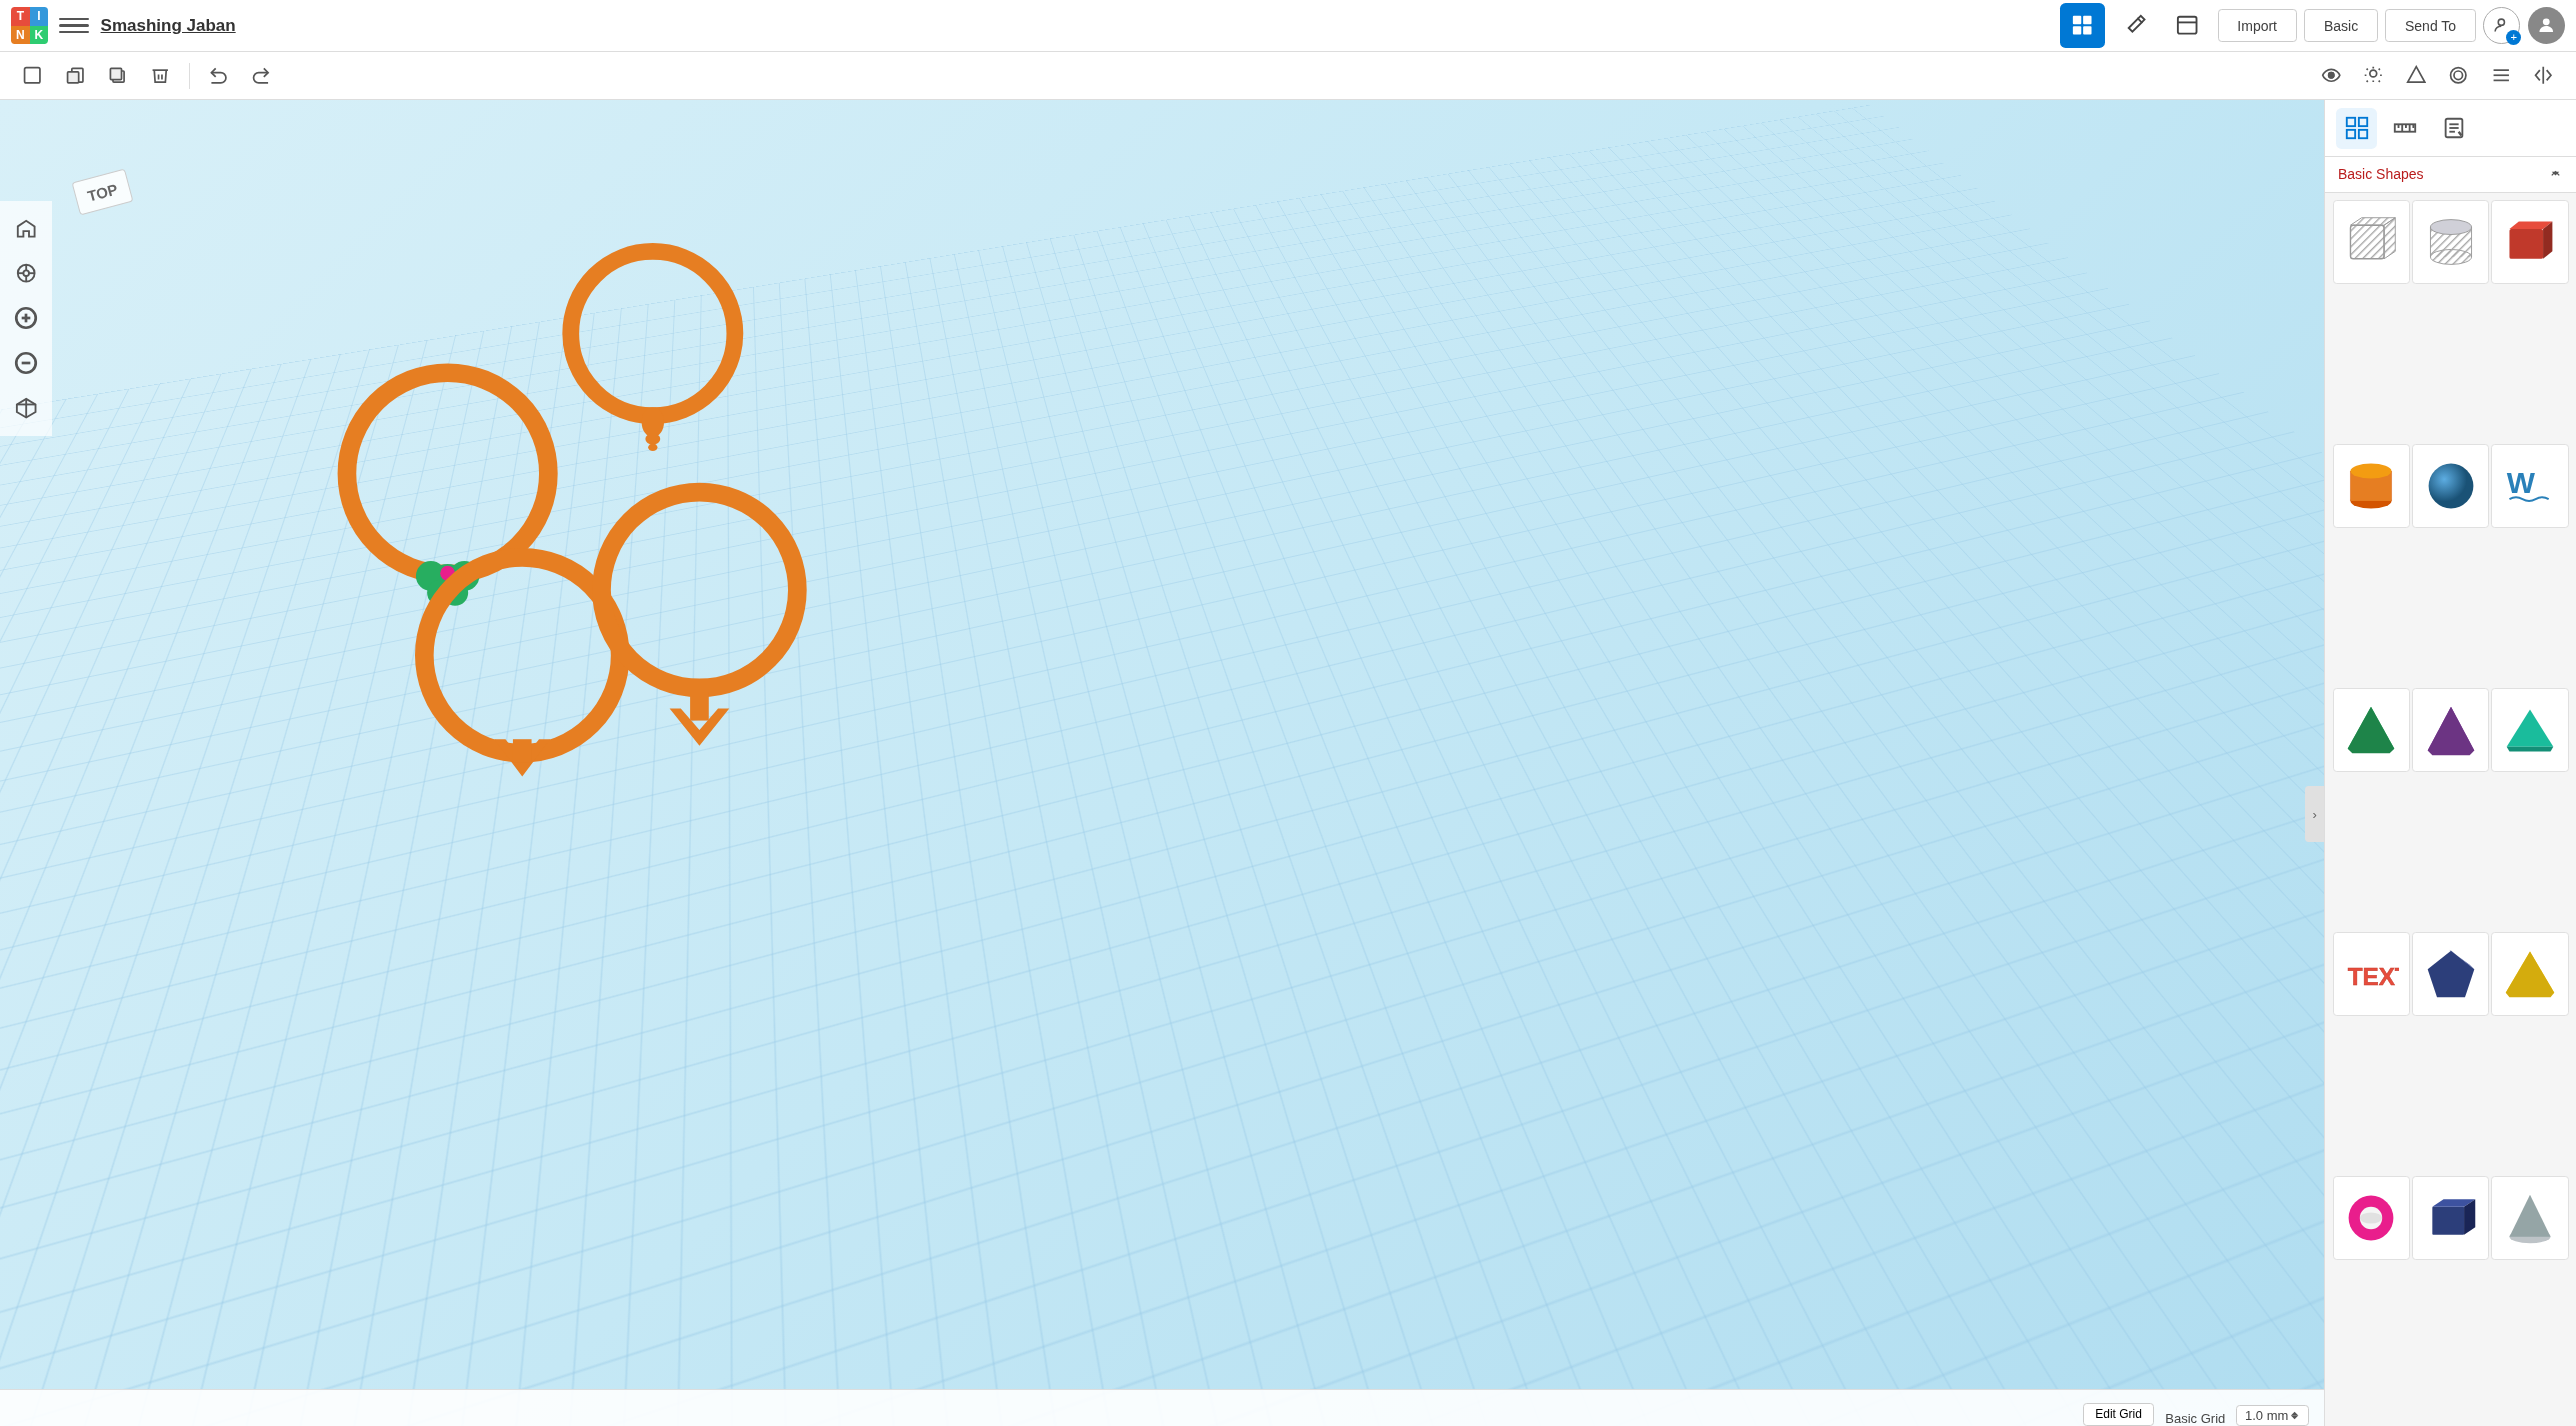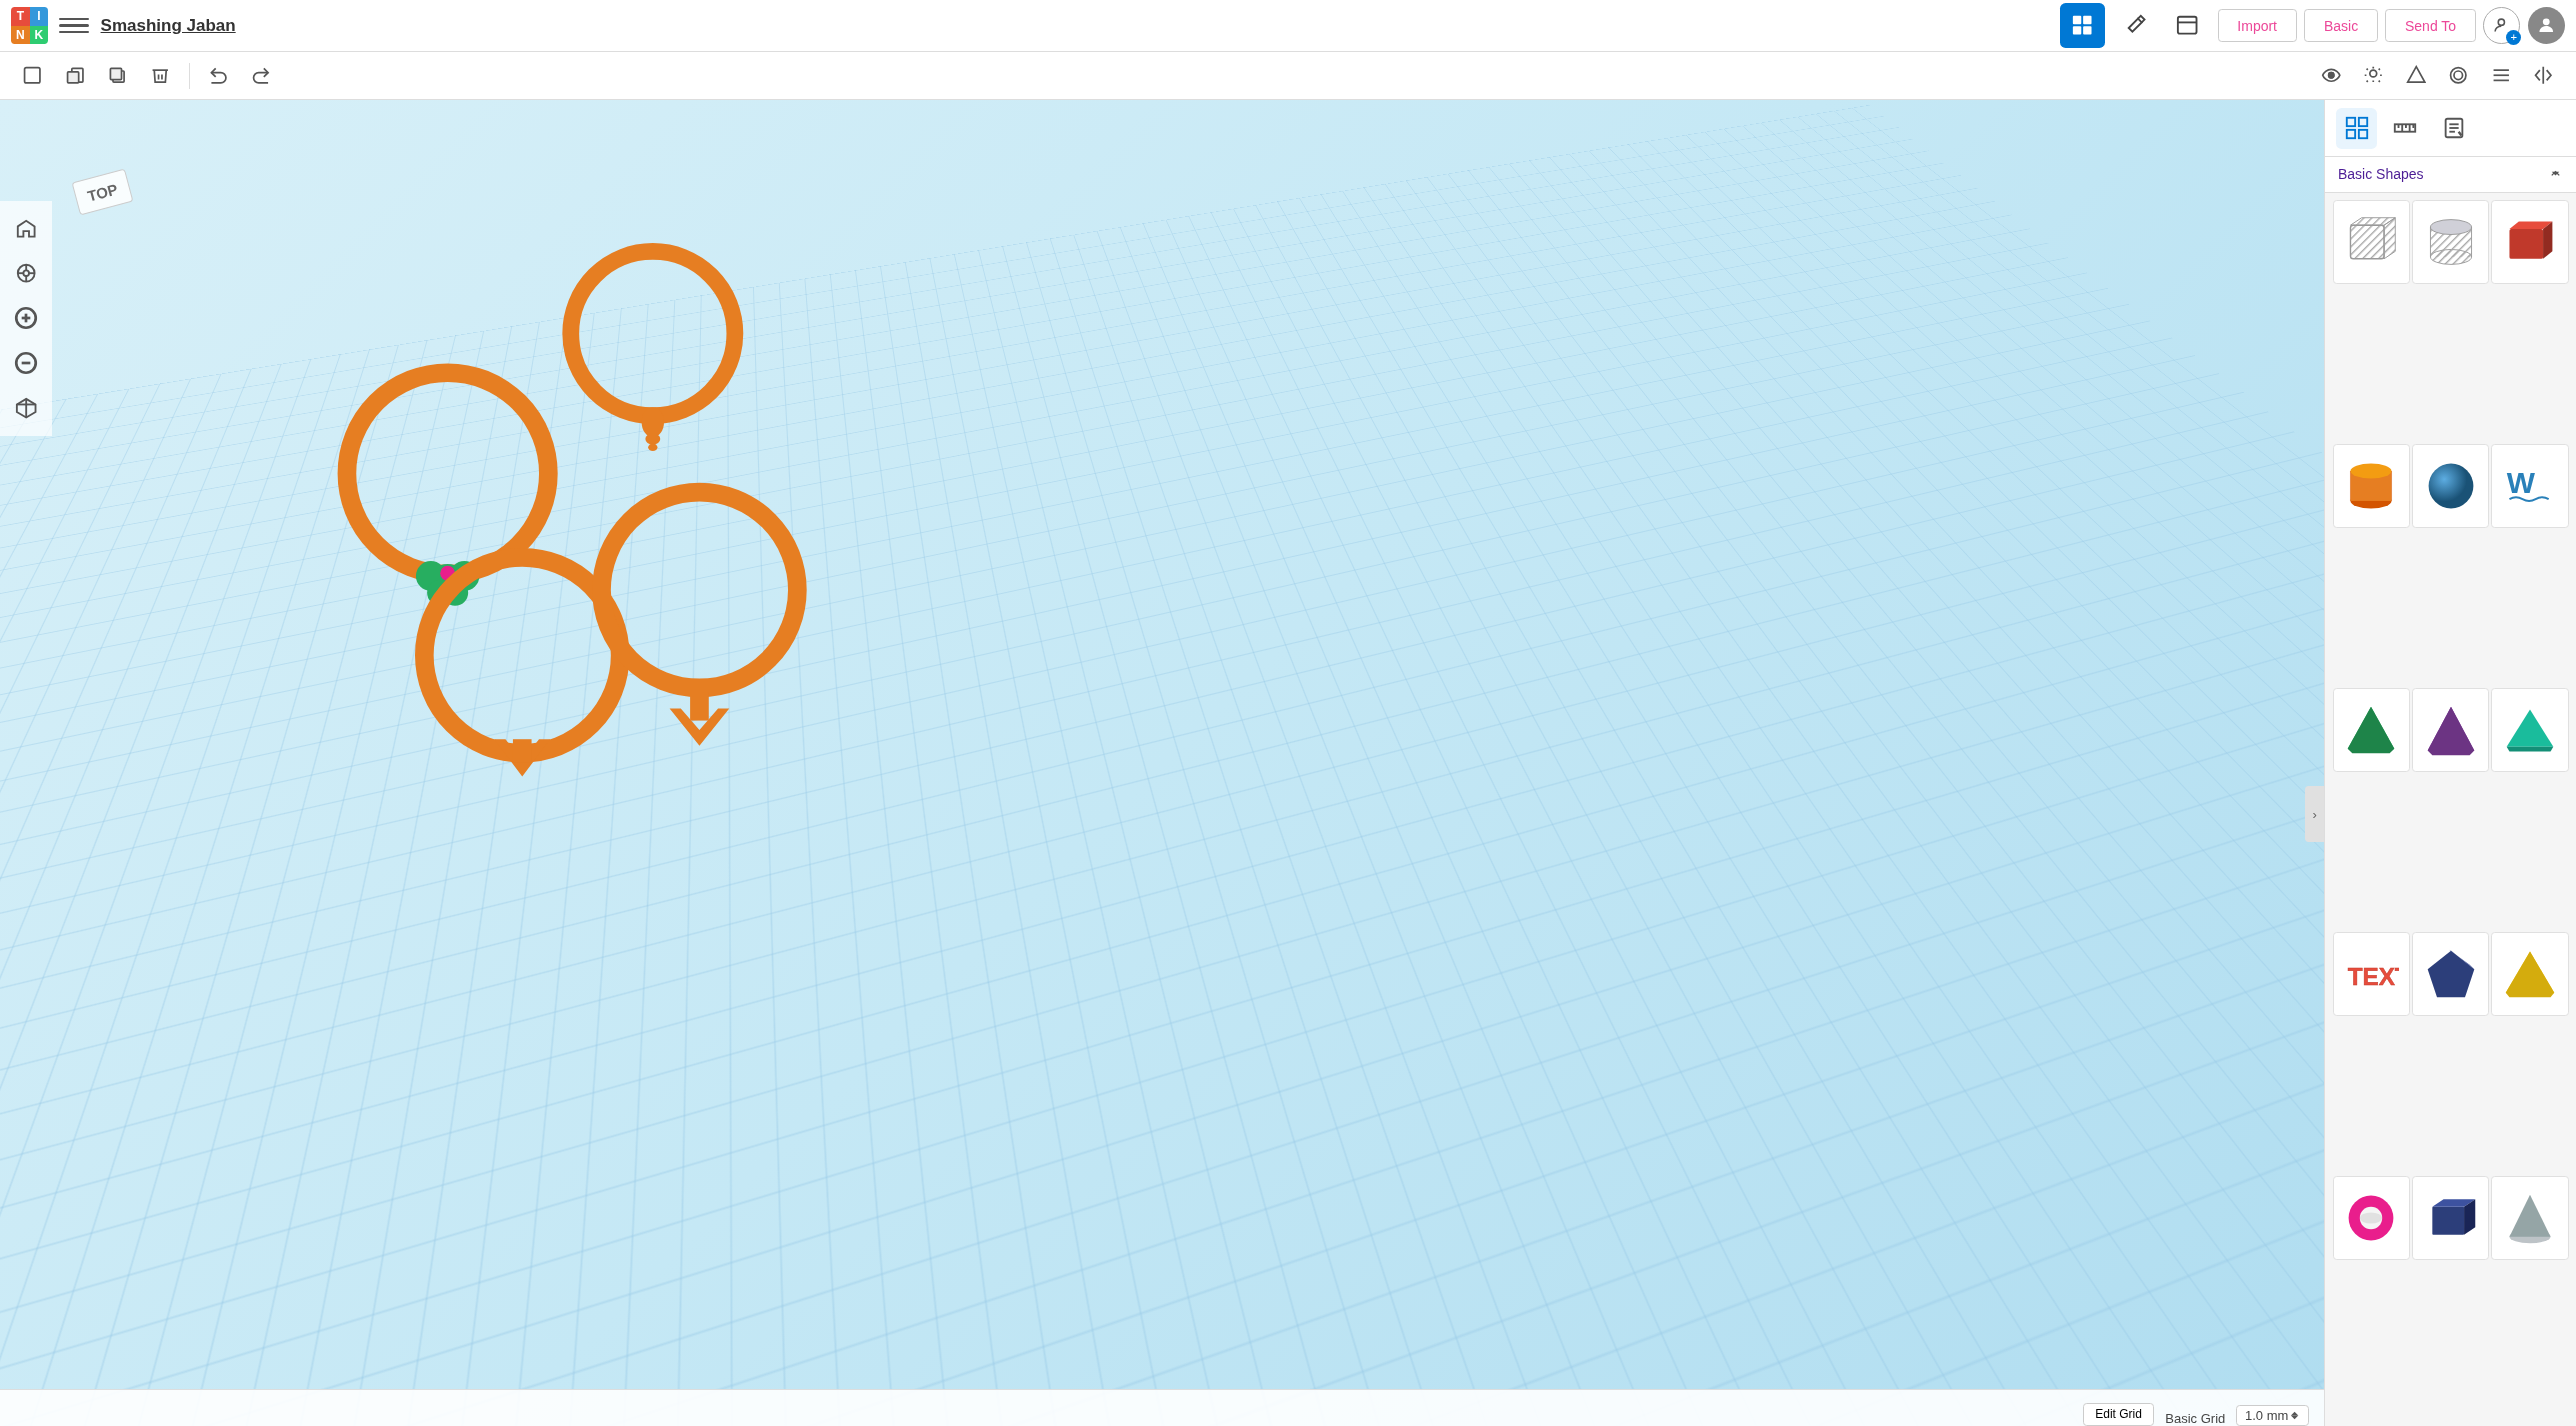--- a/index.html
+++ b/index.html
@@ -64,21 +64,21 @@
     }
     .nav-icon-btn.active { background: #0078d4; color: #fff; }
 
     .nav-btn {
       padding: 7.5px 18.7px;
       border: 0.9px solid #ccc;
       border-radius: 3.7px;
       background: #fff;
       font-size: 14px;
       cursor: pointer;
-      color: #ec4899;
+      color: #404040;
     }
 
     .avatar {
       width: 37px; height: 37px;
       border-radius: 50%;
       background: #888;
       display: flex; align-items: center; justify-content: center;
       color: #fff;
       font-size: 17px;
       cursor: pointer;
@@ -271,21 +271,21 @@
     .panel-tab.active { background: #e8f4fd; color: #0078d4; }
 
     .shapes-dropdown {
       display: flex;
       justify-content: space-between;
       padding: 9.3px 13px;
       background: #fff;
       border-bottom: 0.9px solid #ddd;
       cursor: pointer;
       font-size: 14px;
-      color: #4c1d95;
+      color: #b91c1c;
     }
 
     .shapes-grid {
       display: grid;
       grid-template-columns: repeat(3, 1fr);
       gap: 1.9px;
       padding: 7.5px;
       overflow-y: auto;
       flex: 1;
     }

